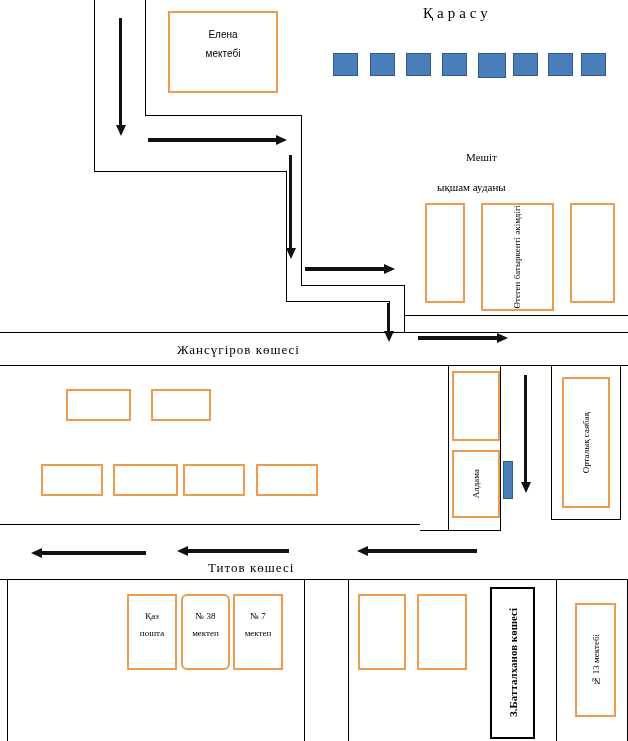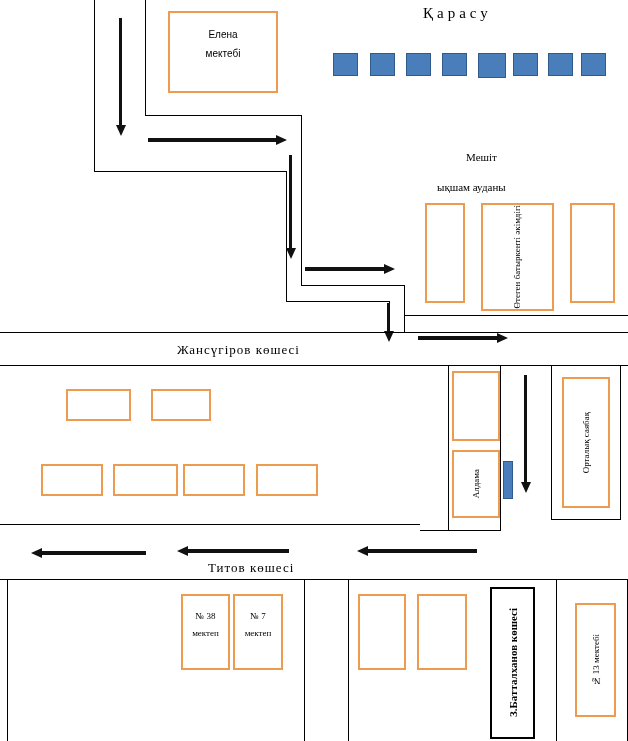--- a/index.html
+++ b/index.html
@@ -192,22 +192,28 @@
   <div class="lbl t-med" style="left:208px;top:560px;">Титов көшесі</div>
 
   <div class="rd v" style="left:7px;top:579px;height:162px;"></div>
   <div class="rd v" style="left:304px;top:579px;height:162px;"></div>
   <div class="rd v" style="left:348px;top:579px;height:162px;"></div>
   <div class="rd v" style="left:556px;top:579px;height:162px;"></div>
   <div class="rd v" style="left:627px;top:579px;height:162px;"></div>
 
 
 
-
-  <div class="box top" style="left:181px;top:594px;width:49px;height:76px;">
+  <div class="box top" style="left:127px;top:594px;width:50px;height:76px;">
+    <div class="t-xs ln">
+      <div>Қаз</div>
+      <div>пошта</div>
+    </div>
+  </div>
+
+  <div class="box top" style="left:181px;top:594px;width:49px;height:76px;border-radius:6px;">
     <div class="t-xs ln">
       <div>№ 38</div>
       <div>мектеп</div>
     </div>
   </div>
 
   <div class="box top" style="left:233px;top:594px;width:50px;height:76px;">
     <div class="t-xs ln">
       <div>№ 7</div>
       <div>мектеп</div>

